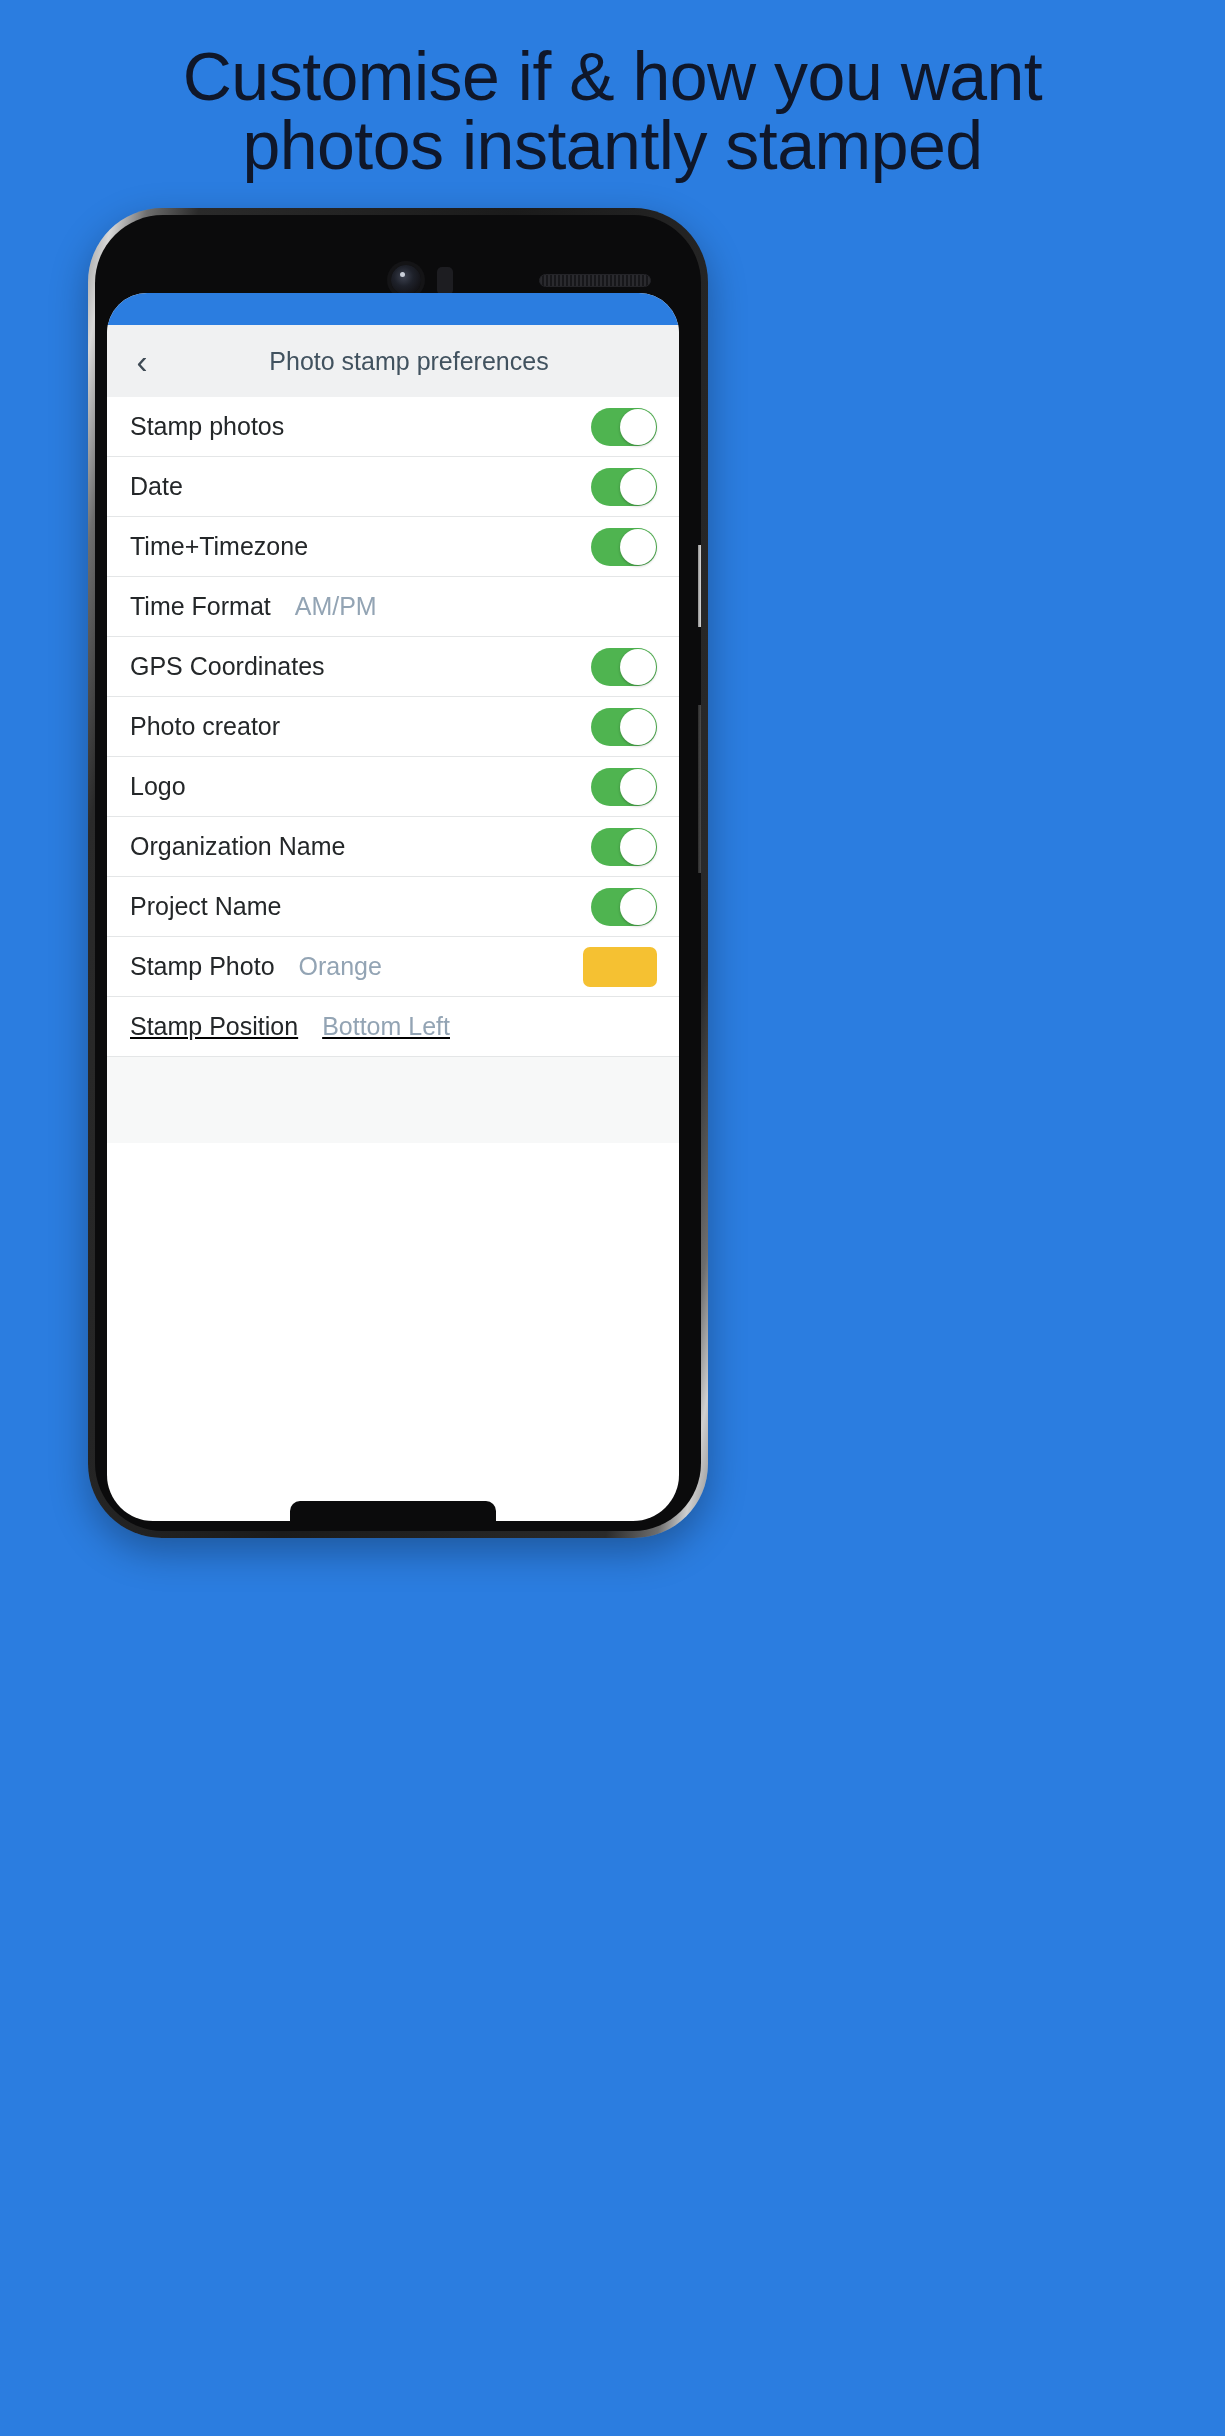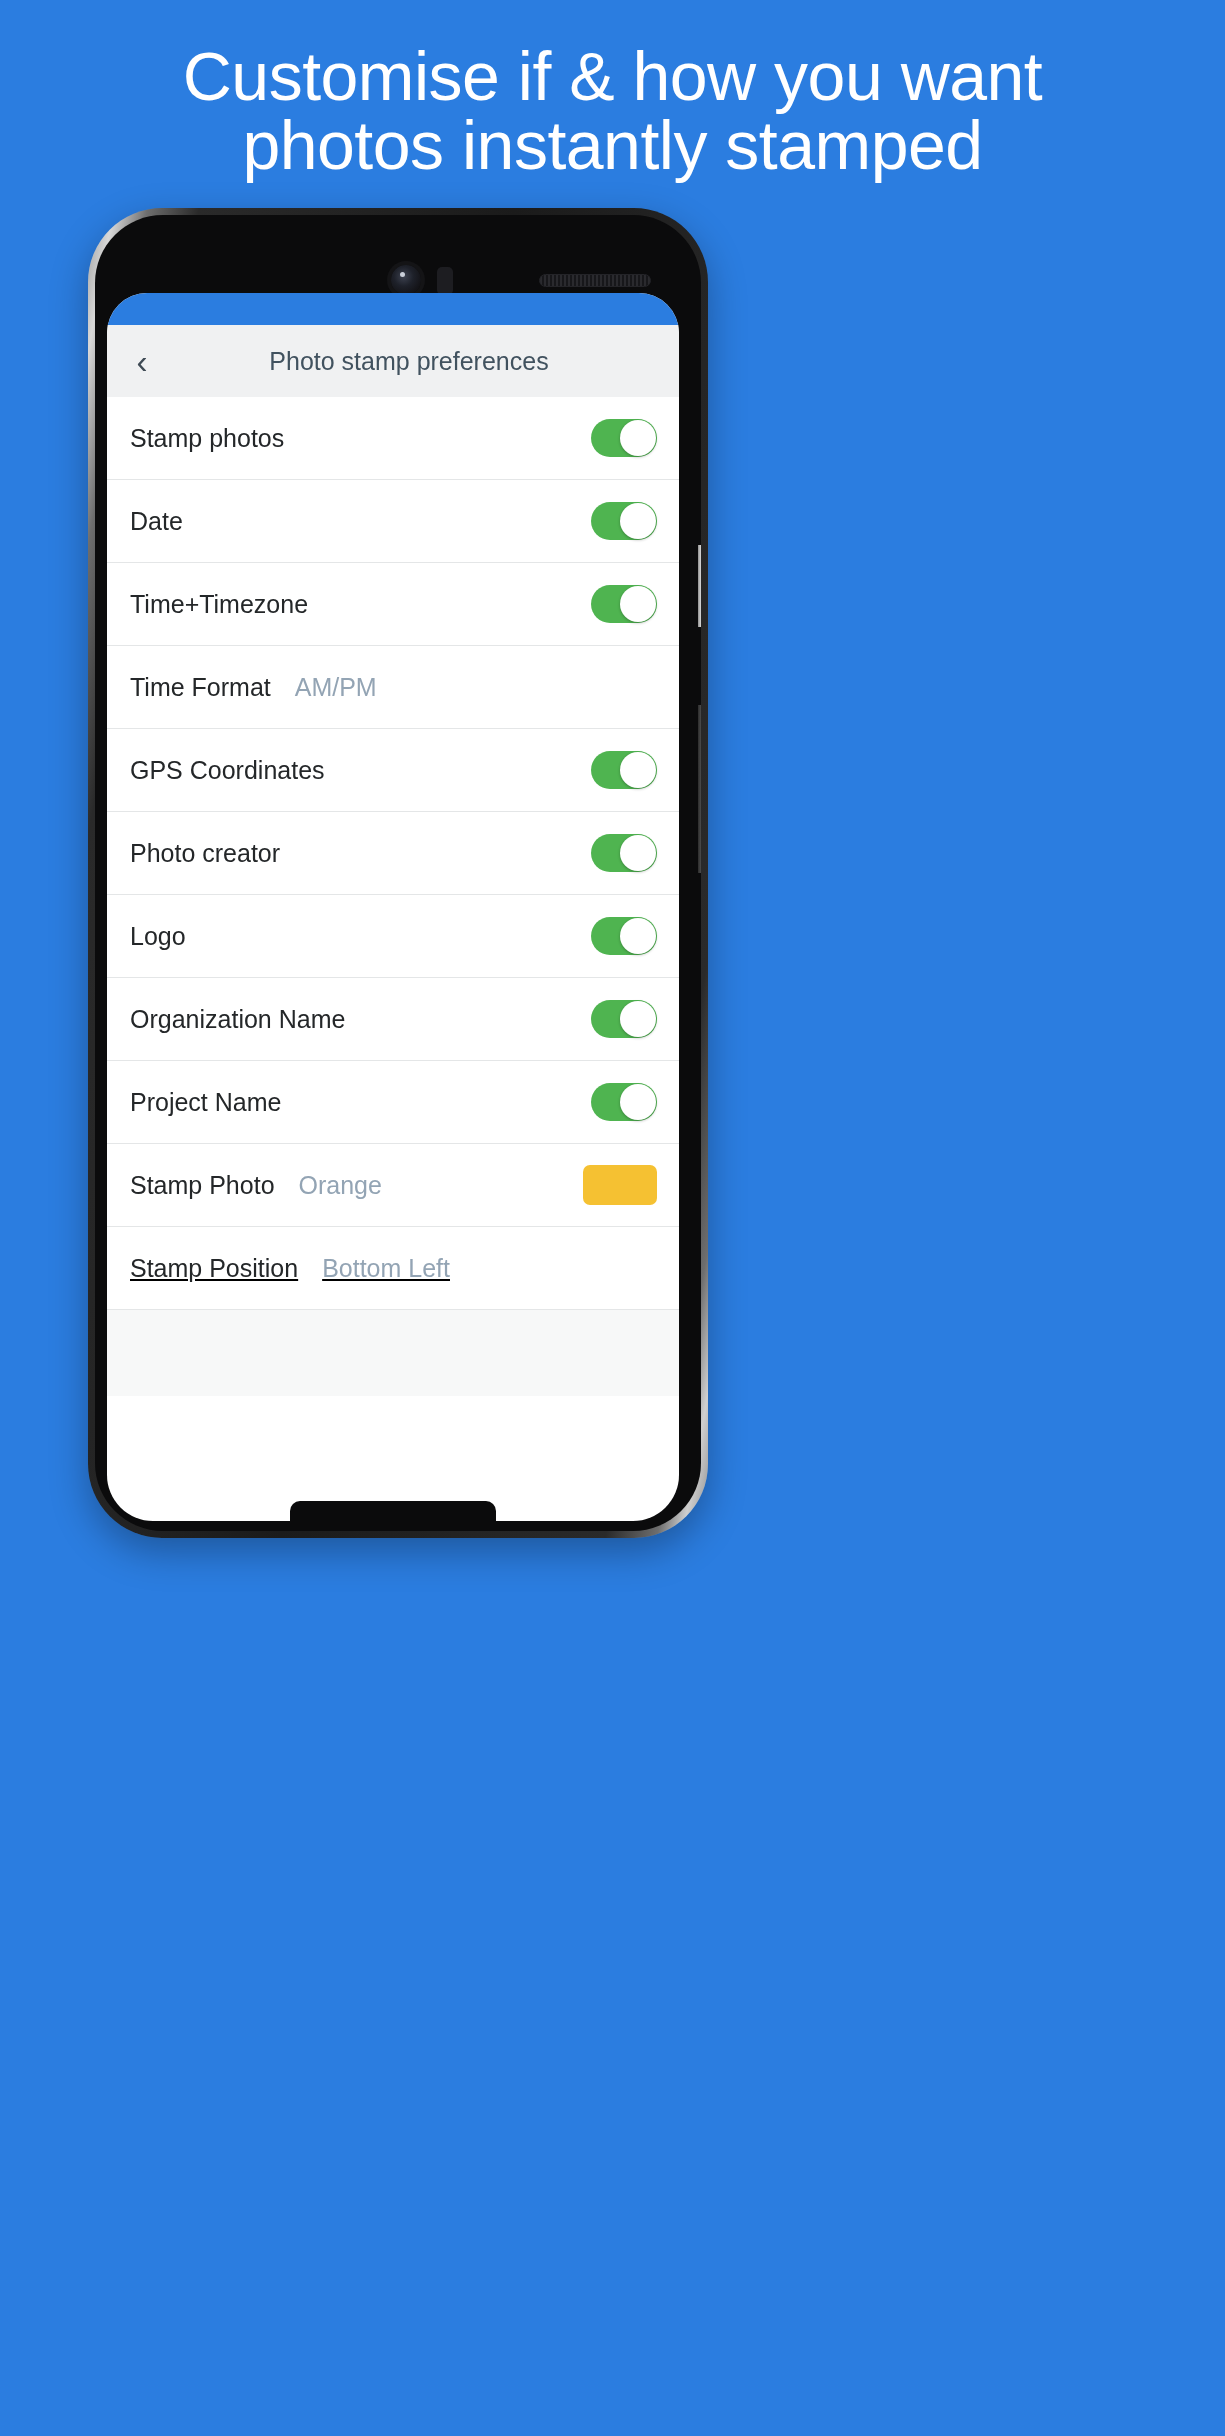--- a/index.html
+++ b/index.html
@@ -16,21 +16,21 @@
     position: relative;
   }
 
   
   .headline {
     position: absolute;
     top: 42px;
     left: 0;
     width: 1225px;
     text-align: center;
-    color: #ffffff;
+    color: #0f172a;
     font-size: 68px;
     line-height: 1.02;
     font-weight: 400;
     letter-spacing: -0.5px;
     padding: 0 40px;
   }
   .headline .ln { display: block; }
 
   
   .phone {
@@ -115,21 +115,21 @@
     text-align: center;
     font-size: 25px;
     color: #41525f;
     pointer-events: none;
     padding-left: 32px;
   }
 
   
   .list { background: #ffffff; }
   .row {
-    height: 83px;
+    height: 60px;
     display: flex;
     align-items: center;
     padding: 0 22px 0 23px;
     border-bottom: 1px solid #e4e6e7;
     position: relative;
   }
   .row:last-child { border-bottom: 1px solid #e4e6e7; text-decoration: underline; }
   .row-label {
     font-size: 25px;
     color: #242729;

